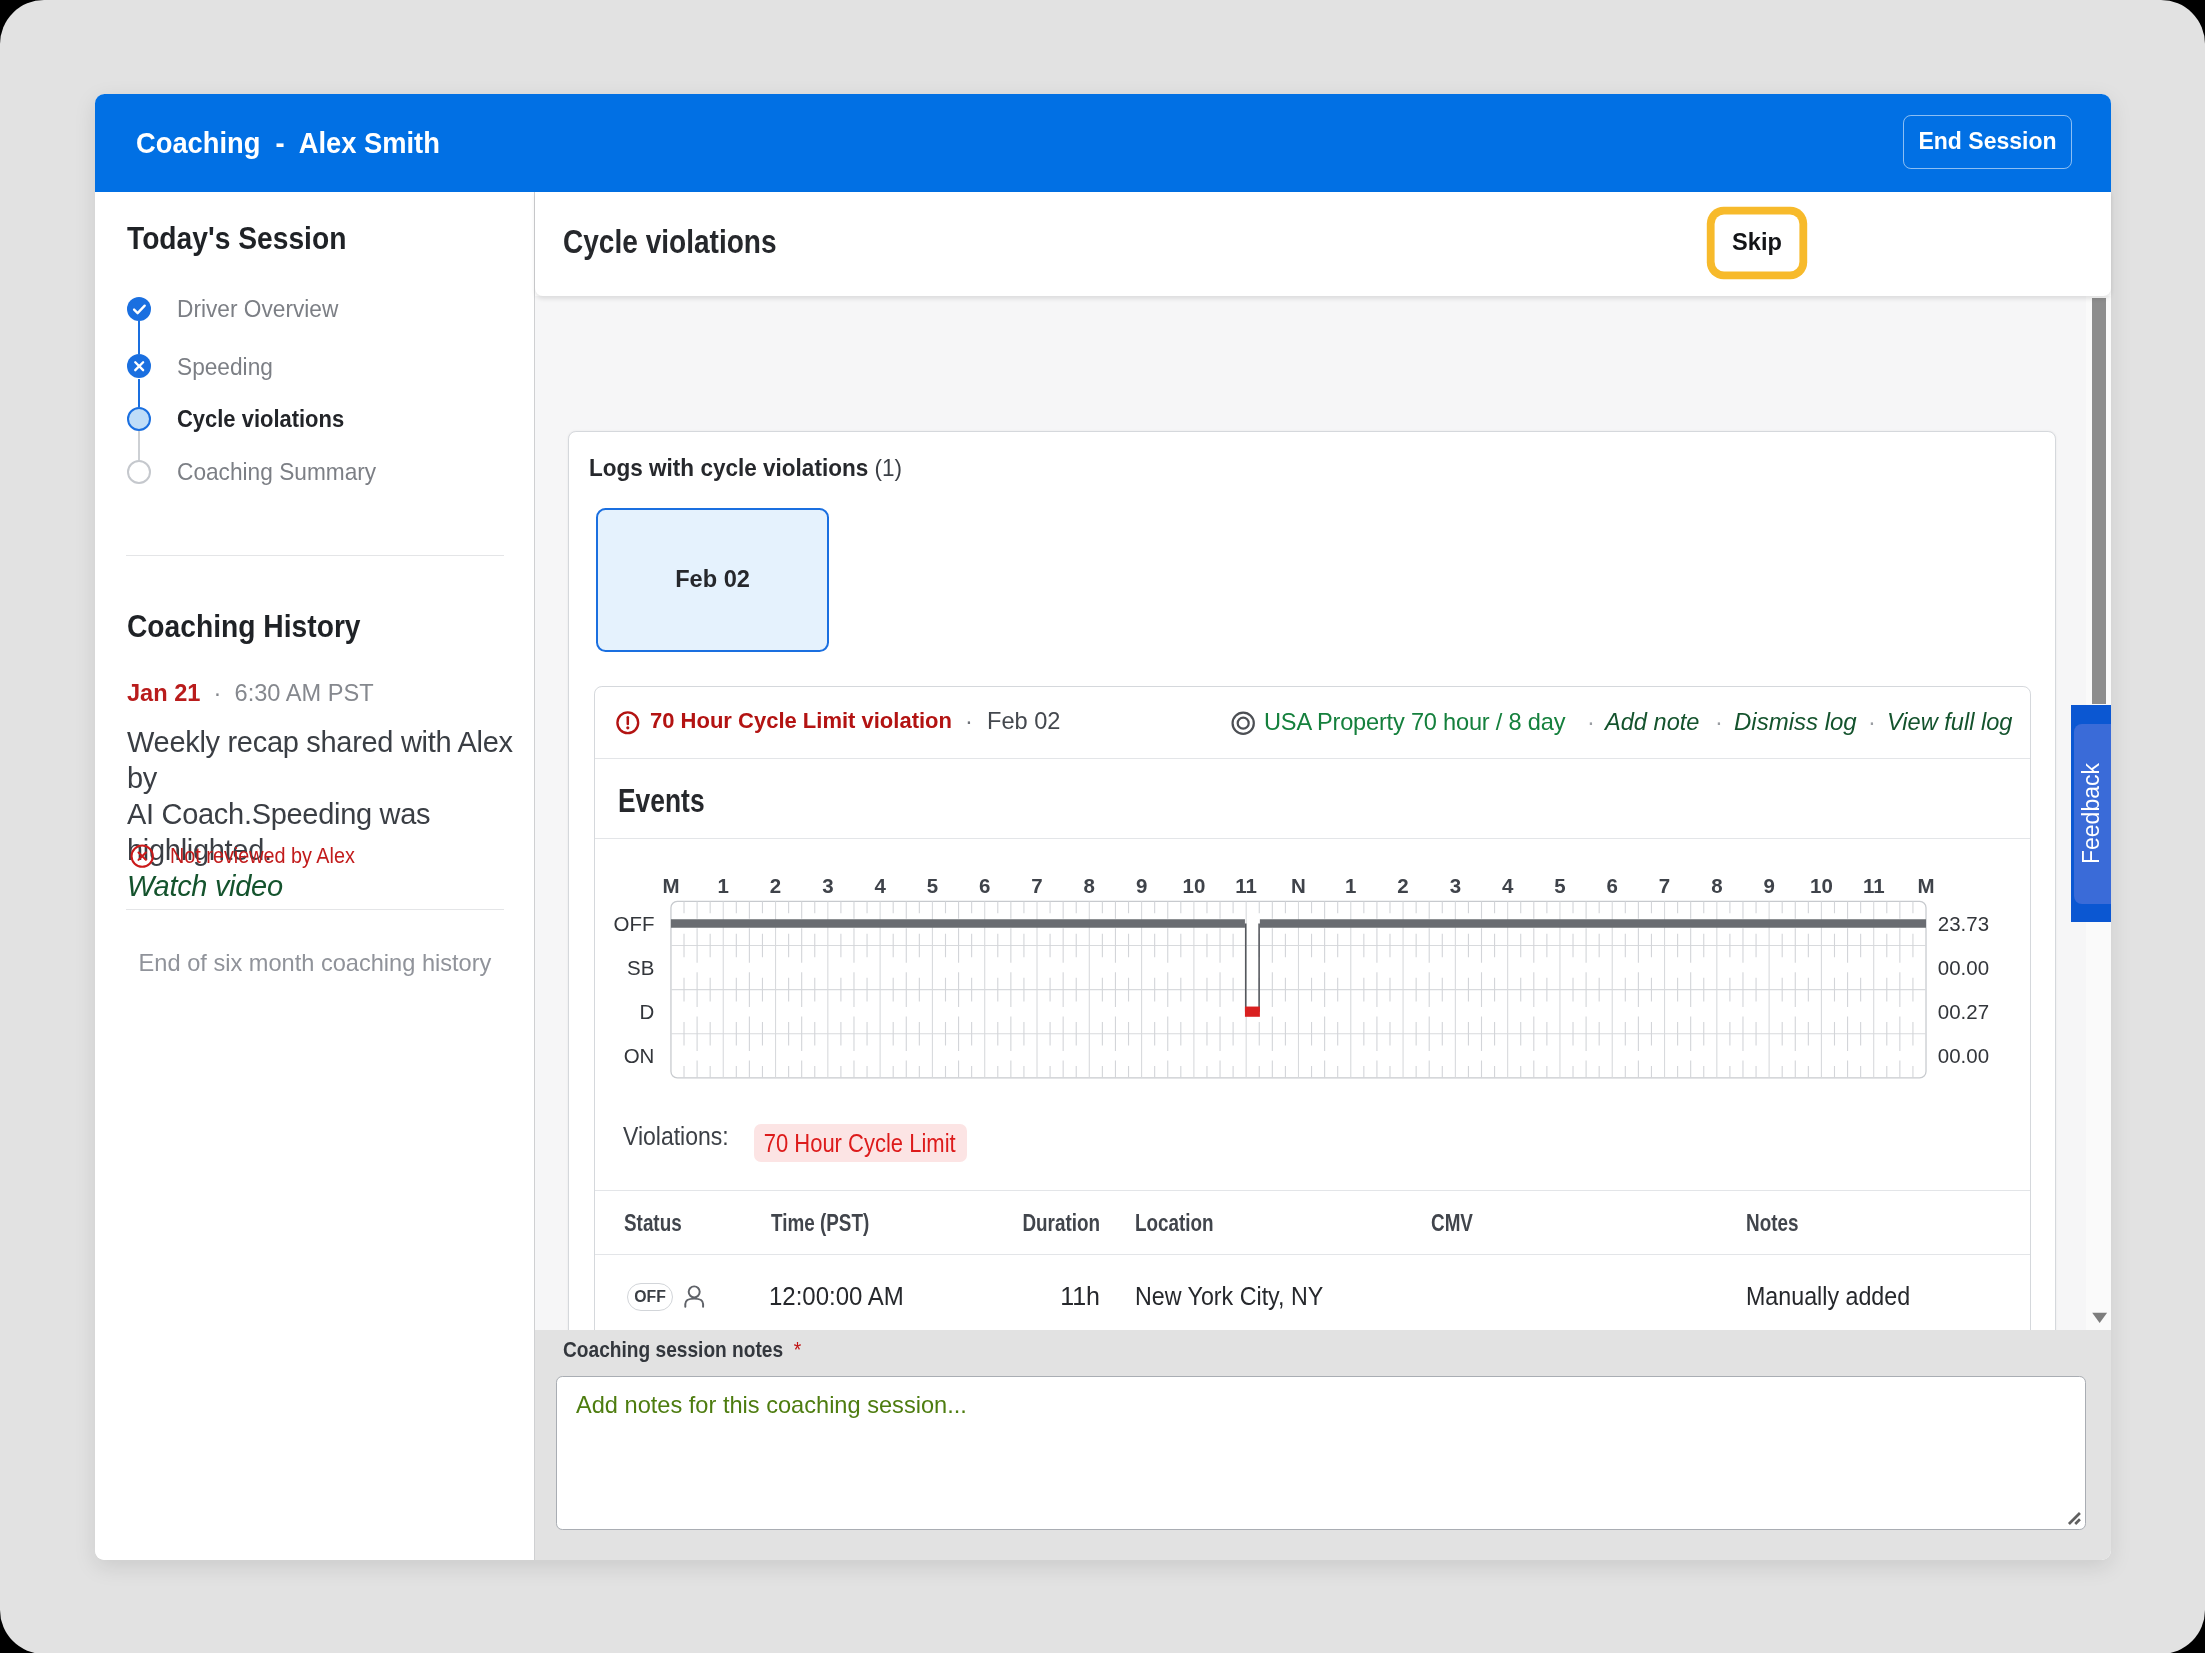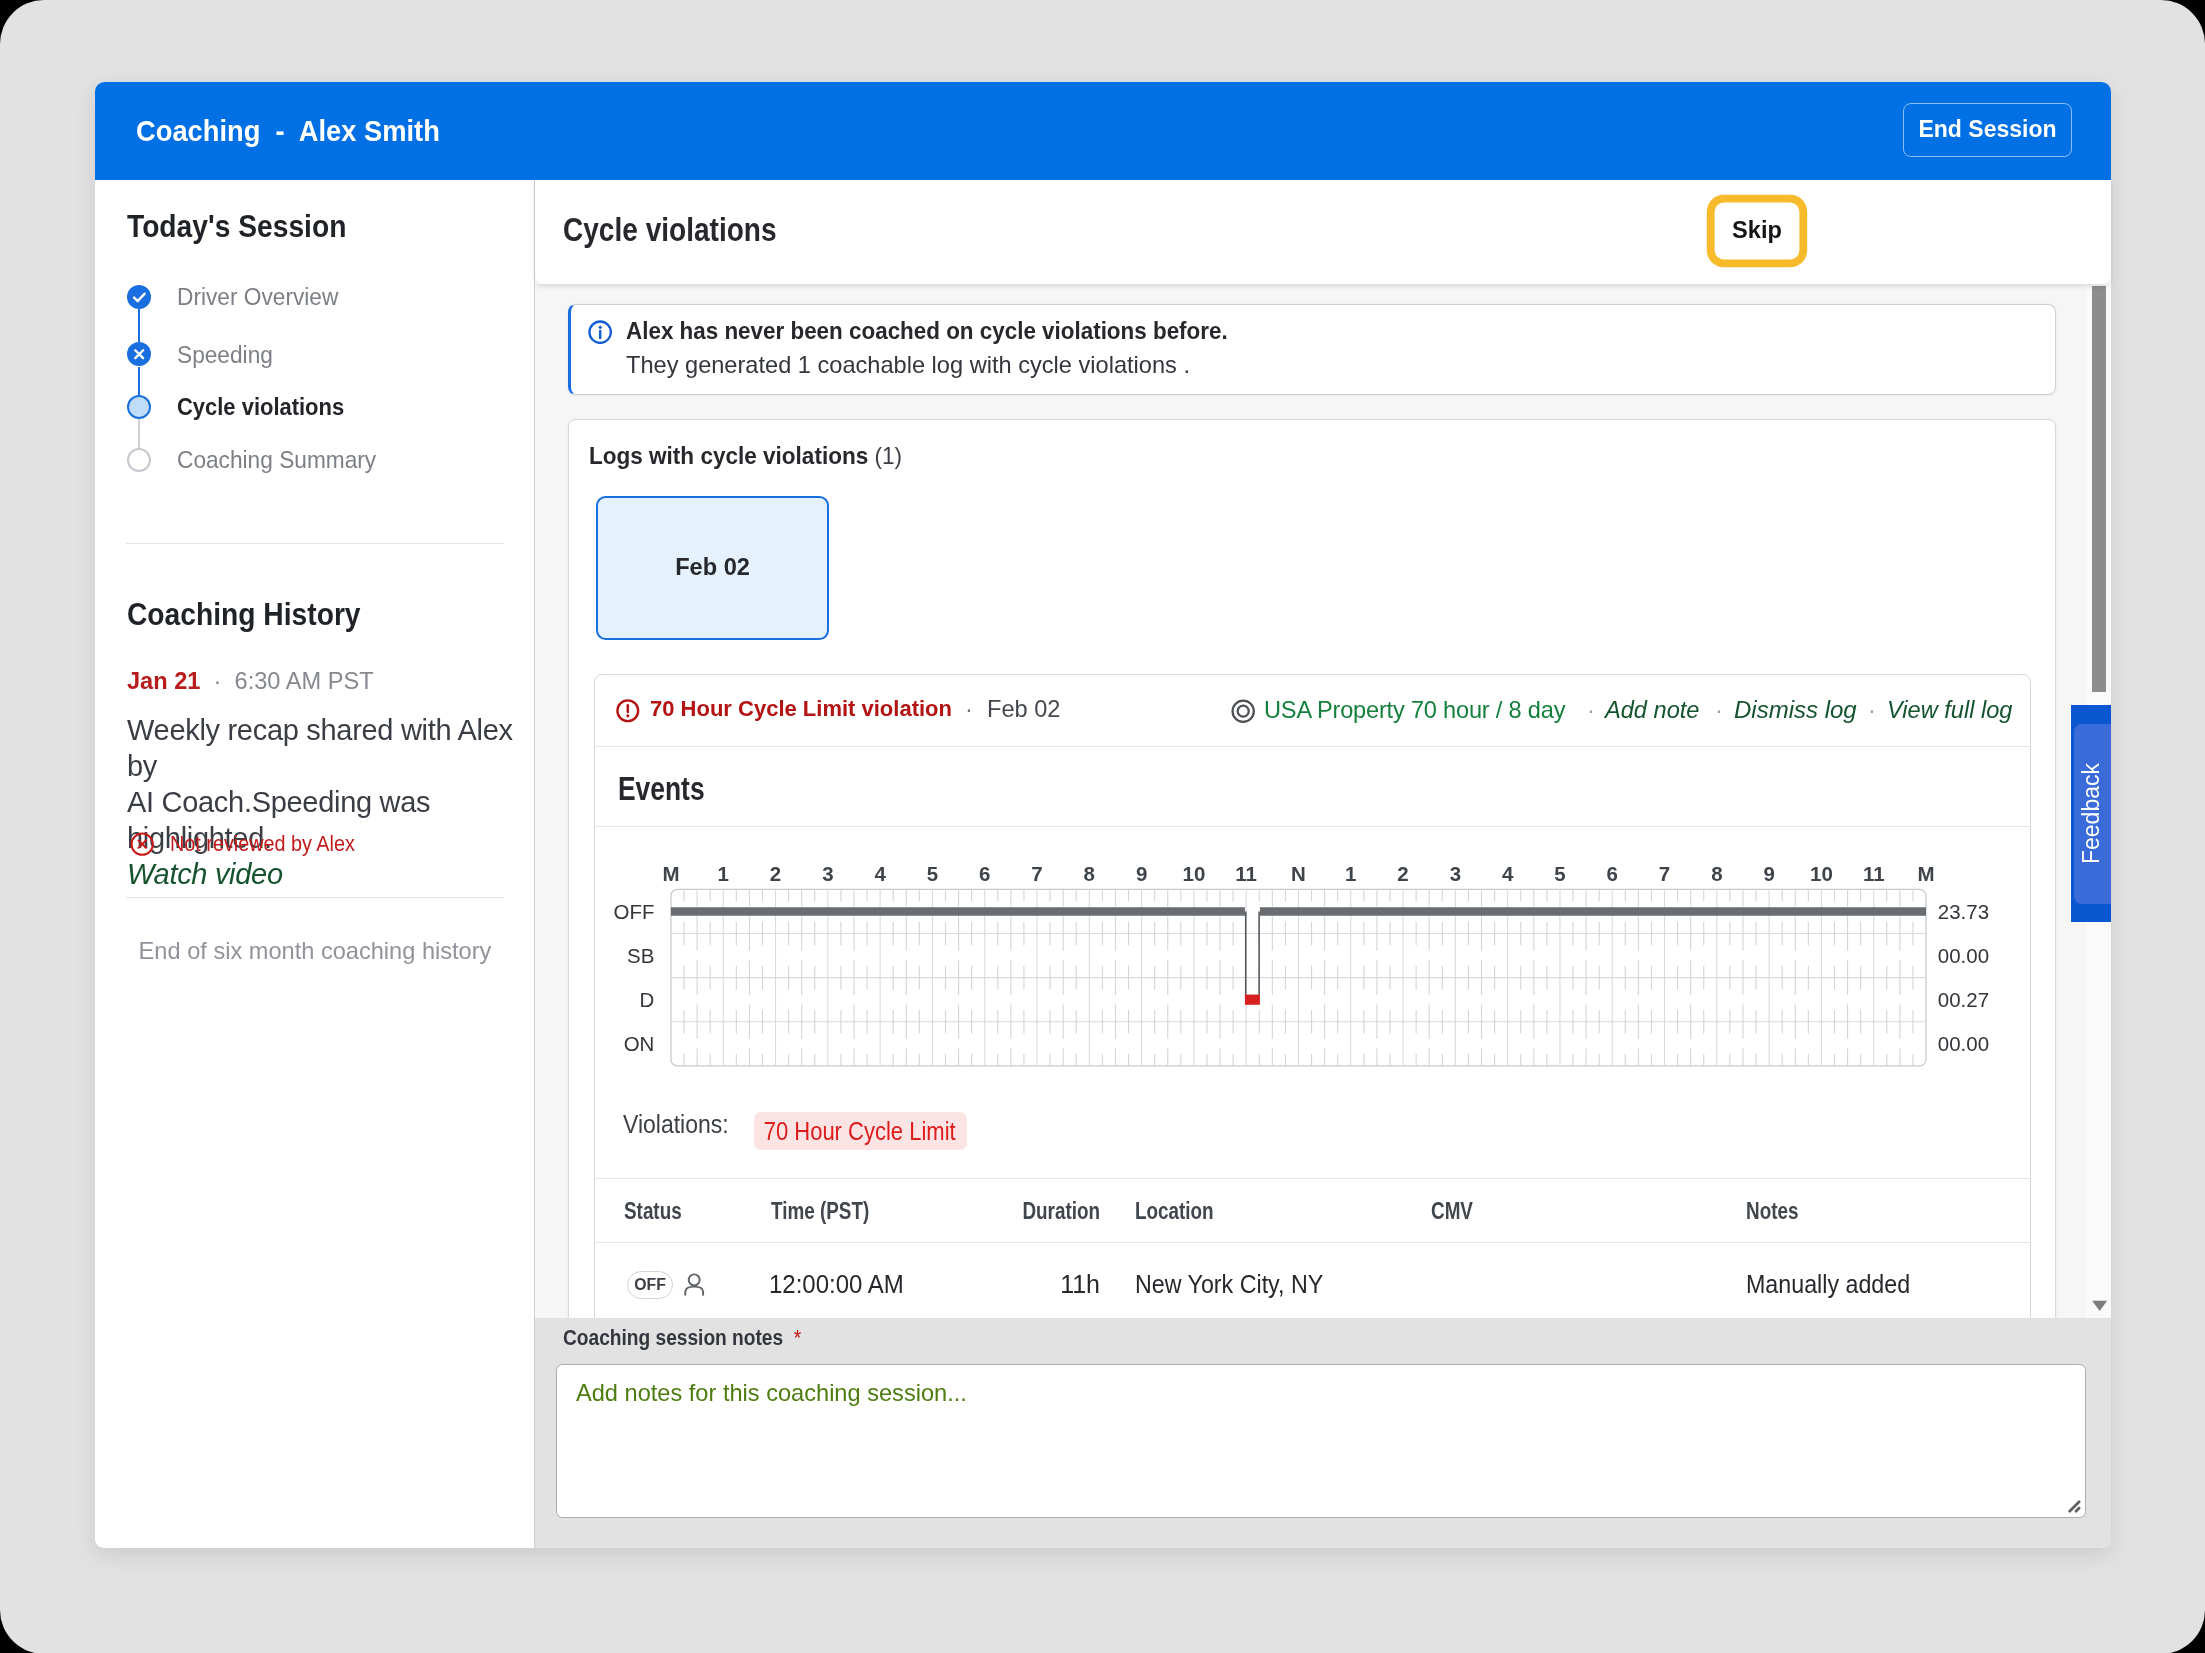--- a/index.html
+++ b/index.html
@@ -1,20 +1,20 @@
 <!DOCTYPE html>
 <html style="font-size:12.6px"><head>
 <meta charset="utf-8">
 <style>
   html,body{margin:0;padding:0;background:#000;}
   *{box-sizing:border-box;}
   #root{position:relative;width:2205px;height:1654px;background:#000;overflow:hidden;
         font-family:"Liberation Sans",sans-serif;}
   .desk{position:absolute;left:0;top:0;width:2205px;height:1654px;background:#e2e2e2;border-radius:44px;}
-  .app{position:absolute;left:95px;top:82px;width:2016px;height:1466px;background:#fff;border-radius:9.5px;
+  .app{position:absolute;left:95px;top:94px;width:2016px;height:1466px;background:#fff;border-radius:9.5px;
        box-shadow:0 6.3px 22px rgba(0,0,0,0.10);}
   .abs{position:absolute;}
 
   
   .hdr{position:absolute;left:0;top:0;width:2016px;height:98px;background:#0170e4;border-radius:9.5px 9.5px 0 0;}
   .hdr .title{position:absolute;left:41px;top:27px;font-size:30px;line-height:44px;font-weight:700;color:#fff;transform:scaleX(.91);transform-origin:0 50%;white-space:nowrap;}
   .endbtn{position:absolute;left:1808px;top:20.5px;width:169px;height:54px;border:1.6px solid rgba(255,255,255,0.55);
           border-radius:7.9px;color:#fff;font-size:23px;font-weight:700;text-align:center;line-height:50px;}
 
   
@@ -89,32 +89,20 @@
             <path d="M10.8 10.8 L20.2 20.2 M20.2 10.8 L10.8 20.2" stroke="#cb1a1a" stroke-width="2.6" stroke-linecap="round"></path>
           </svg>
       </div>
       <div class="abs" style="left:75px;top:650px;font-size:22px;line-height:27px;color:#c21b1b;transform:scaleX(.90);transform-origin:0 50%;white-space:nowrap;">Not reviewed by Alex</div>
       <div class="divider" style="top:717px;"></div>
       <div class="abs" style="left:0;top:757px;width:440px;text-align:center;font-size:23.6px;line-height:28px;color:#90939a;">End of six month coaching history</div>
     </div>
 
     <div class="scroll" id="scrollarea">
 
-      <div class="abs" style="left:33px;top:19.7px;width:1488px;height:91px;background:#fff;border:1.6px solid #ced2d8;
-           border-left:3.9px solid #1a6fe0;border-radius:7.9px;box-shadow:0 0.8px 2.4px rgba(0,0,0,0.06);">
-        <svg class="abs" style="left:16.5px;top:15px;" width="24.4" height="24.4" viewBox="0 0 31 31">
-          <circle cx="15.5" cy="15.5" r="13.6" stroke="#155fd6" stroke-width="3" fill="none"></circle>
-          <circle cx="15.5" cy="9.3" r="2" fill="#155fd6"></circle>
-          <path d="M15.5 14 v9" stroke="#155fd6" stroke-width="3.2" stroke-linecap="round"></path>
-        </svg>
-        <div class="abs" style="left:55px;top:9.5px;font-size:23.6px;line-height:34px;color:#26282c;">
-          <div style="font-weight:700;transform:scaleX(.95);transform-origin:0 50%;white-space:nowrap;">Alex has never been coached on cycle violations before.</div>
-          <div style="color:#33363c;">They generated 1 coachable log with cycle violations .</div>
-        </div>
-      </div>
 
       <div class="card" style="left:33px;top:135px;width:1488px;height:984px;box-shadow:0 0.8px 2.4px rgba(0,0,0,0.07);">
         <div class="abs" style="left:19.7px;top:20.5px;font-size:23.6px;line-height:30px;color:#26282c;transform:scaleX(.955);transform-origin:0 50%;white-space:nowrap;"><b>Logs with cycle violations</b> <span style="color:#3b3f45;">(1)</span></div>
         <div class="abs" style="left:27px;top:76px;width:233px;height:144px;background:#e5f2fd;border:2.4px solid #1a6fe0;border-radius:9.5px;">
           <div class="abs" style="left:0;top:54px;width:100%;text-align:center;font-size:23.6px;font-weight:700;color:#26282c;line-height:30px;">Feb 02</div>
         </div>
 
         <div class="abs" style="left:25px;top:254px;width:1437px;height:717px;border:1.6px solid #d5d8dc;border-radius:7.9px;">
 
           <div class="abs" style="left:0;top:0;width:100%;height:72px;border-bottom:1.6px solid #e3e5e8;">

